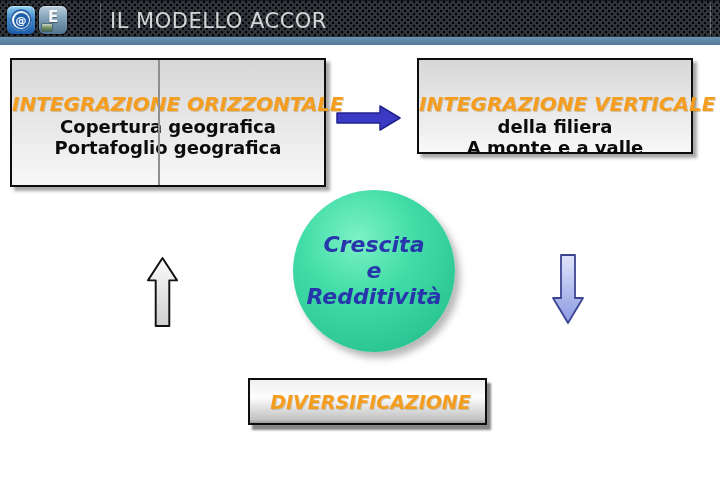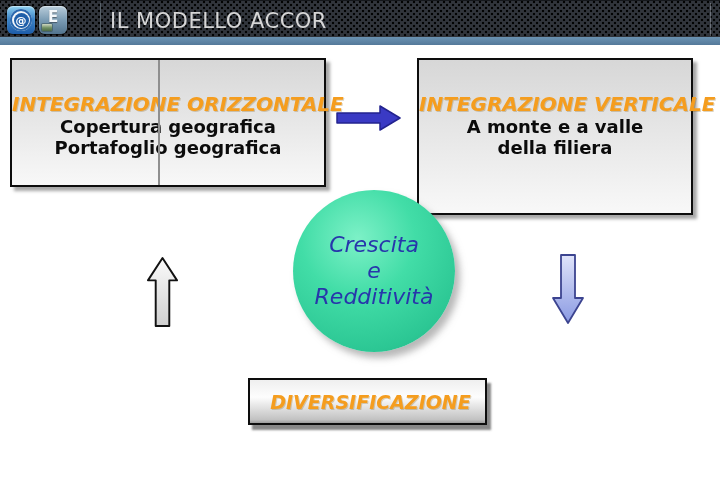--- a/index.html
+++ b/index.html
@@ -60,42 +60,42 @@
 
   
   .gbox{
     position:absolute;
     background:linear-gradient(180deg,#d7d7d7 0%,#e9e9e9 55%,#f8f8f8 100%);
     border:2px solid #0d0d0d;
     box-shadow:4px 4px 3px rgba(110,110,110,.6);
     box-sizing:border-box;text-align:center;
   }
   .box-h{left:10px;top:58px;width:316px;height:129px;padding-top:32px;}
-  .box-v{left:417px;top:58px;width:276px;height:157px;padding-top:32px;}
+  .box-v{left:417px;top:58px;width:276px;height:96px;padding-top:32px;}
   .box-h .divider{
     position:absolute;left:146px;top:0;width:2px;height:100%;background:#8f8f8f;
   }
   .gbox-title{
     font-size:20px;font-weight:bold;font-style:italic;color:#f59d1e;
     line-height:24px;white-space:nowrap;
     text-shadow:1px 1px 0 rgba(120,80,0,.25);
   }
   .gbox-line{
     font-size:18px;font-weight:bold;color:#0b0b0b;line-height:21px;white-space:nowrap;
   }
 
   
   .ellipse{
     position:absolute;left:293px;top:190px;width:162px;height:162px;border-radius:50%;
     background:radial-gradient(circle at 40% 30%, #7df1c7 0%, #42ddA7 38%, #2cc794 75%, #23aa80 100%);
     box-shadow:5px 6px 7px rgba(125,125,125,.55);
     display:flex;flex-direction:column;align-items:center;justify-content:center;
   }
   .ellipse-line{
-    font-size:22px;font-weight:normal;font-style:italic;color:#2736ab;
+    font-size:22px;font-weight:bold;font-style:italic;color:#2736ab;
     line-height:26px;text-align:center;white-space:nowrap;
   }
 
   
   .arrow{position:absolute;}
   .arrow-right{left:336px;top:105px;width:66px;height:26px;}
   .arrow-up{left:146px;top:255px;width:33px;height:74px;}
   .arrow-down{left:551px;top:254px;width:34px;height:72px;}
 
   
@@ -137,22 +137,22 @@
     <div class="gbox-line">Copertura geografica</div>
     <div class="gbox-line">Portafoglio geografica</div>
   </div>
 
   <svg class="arrow arrow-right" viewBox="0 0 66 26">
     <polygon points="1,8 44,8 44,1 64,13 44,25 44,18 1,18" fill="#3a3ac4" stroke="#23238f" stroke-width="1.5" stroke-linejoin="round"></polygon>
   </svg>
 
   <div class="gbox box-v">
     <div class="gbox-title">INTEGRAZIONE VERTICALE</div>
+    <div class="gbox-line">della filiera</div>
     <div class="gbox-line">A monte e a valle</div>
-    <div class="gbox-line">della filiera</div>
   </div>
 
   <div class="ellipse">
     <div class="ellipse-line">Crescita</div>
     <div class="ellipse-line">e</div>
     <div class="ellipse-line">Redditività</div>
   </div>
 
   <svg class="arrow arrow-up" viewBox="0 0 34 74">
     <defs>

